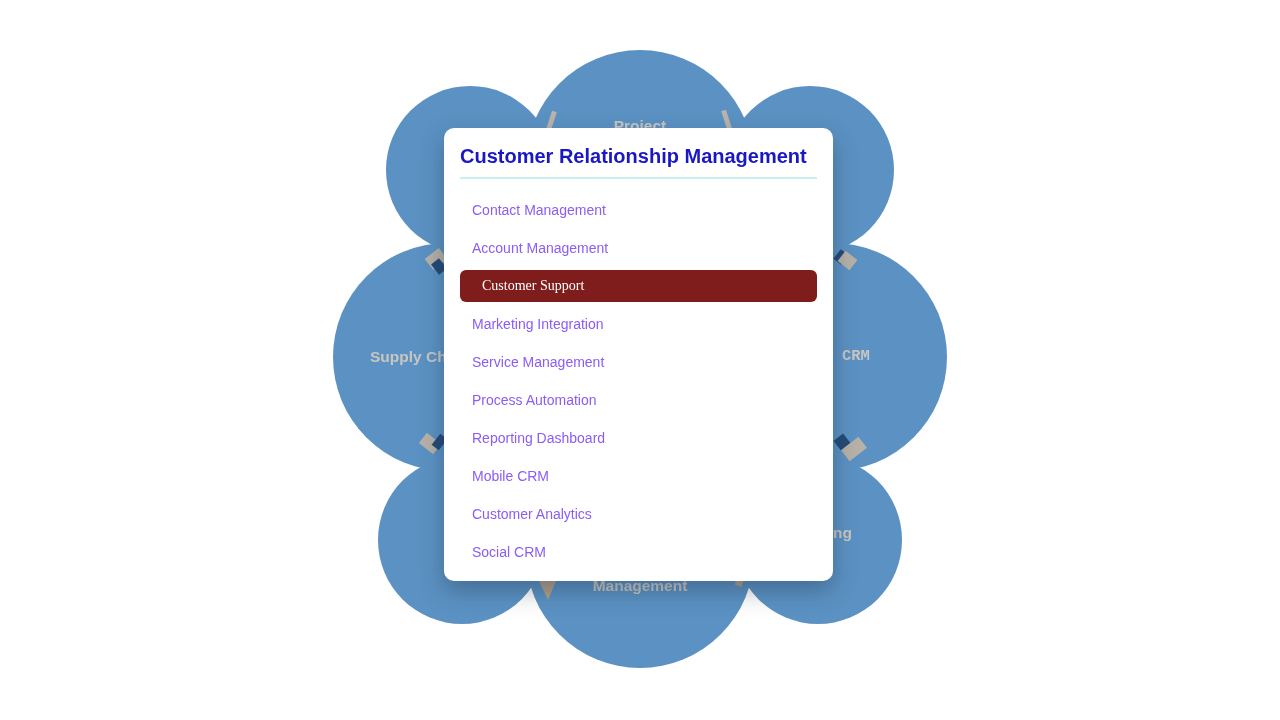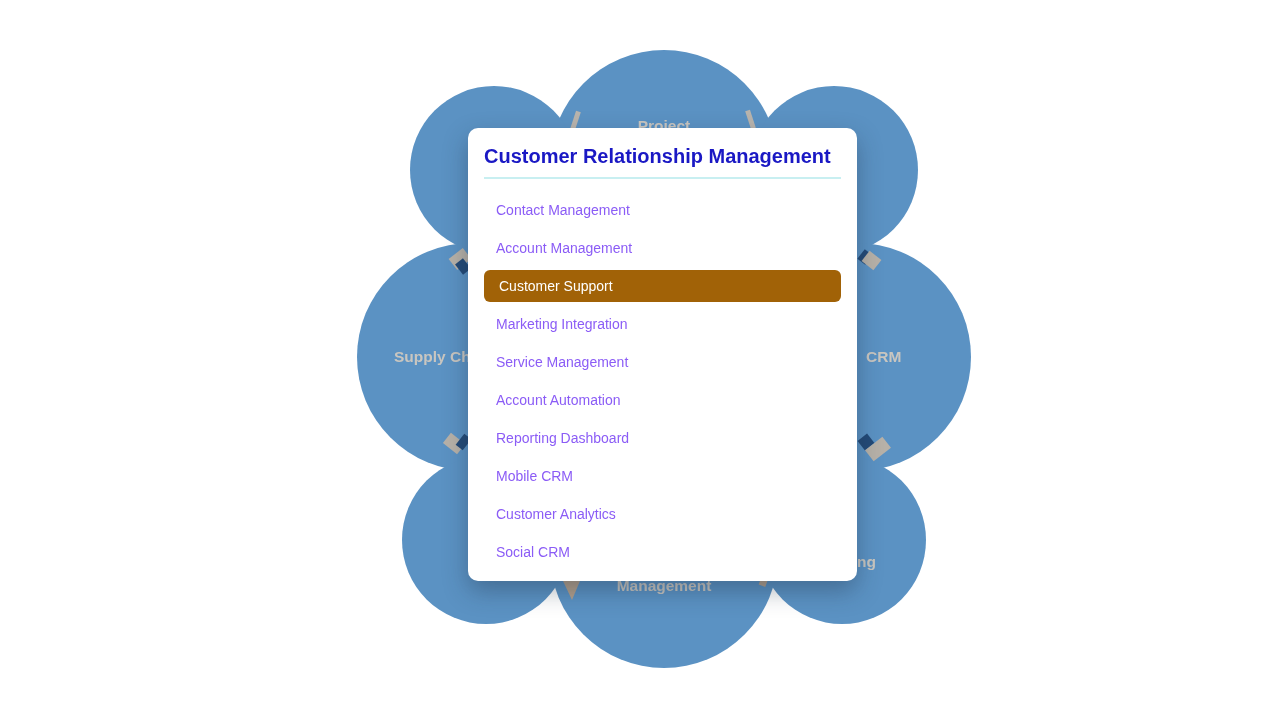--- a/index.html
+++ b/index.html
@@ -1,41 +1,40 @@
 <!DOCTYPE html>
 <html><head>
 <meta charset="utf-8">
 <style>
   html,body{margin:0;padding:0;background:#ffffff;}
   .stage{
     position:relative;width:1126px;height:720px;overflow:hidden;background:#ffffff;
     font-family:"Liberation Sans", sans-serif;
-    margin-left:24px;
   }
   
   .petal{position:absolute;border-radius:50%;background:#5b92c3;z-index:1;}
   .petal.big{width:228px;height:228px;}
   .petal.small{width:168px;height:168px;}
   .petal-top{left:526px;top:50px;}
   .petal-left{left:333px;top:243px;}
   .petal-right{left:719px;top:243px;}
   .petal-bottom{left:526px;top:440px;}
   .petal-top-left{left:386px;top:86px;}
   .petal-top-right{left:726px;top:86px;}
   .petal-bottom-left{left:378px;top:456px;}
   .petal-bottom-right{left:734px;top:456px;}
   
   .petal-label{
     position:absolute;z-index:2;color:#c9c6c0;font-weight:bold;font-size:15.5px;
     white-space:nowrap;line-height:1;
   }
   .lbl-top{left:640px;top:126px;transform:translate(-50%,-50%);}
   .lbl-left{left:370px;top:357px;transform:translateY(-50%);}
-  .lbl-right{left:842px;top:357px;transform:translateY(-50%);}
-  .lbl-bottom-right{left:833px;top:562px;transform:translateY(-50%);}
+  .lbl-right{left:842px;top:357px;transform:translateY(-50%);font-family:Liberation Mono, monospace;}
+  .lbl-bottom-right{left:833px;top:533px;transform:translateY(-50%);}
   .lbl-bottom{left:640px;top:586px;transform:translate(-50%,-50%);}
   
   .wedge{position:absolute;z-index:3;}
   .wedge.gray{background:#b7b1a8;}
   .wedge.navy{background:#234a77;}
   .wedge.tan{background:#b3a08c;}
   .wA-gray{left:427px;top:252px;width:18px;height:14px;transform:rotate(-38deg);}
   .wA-navy{left:434px;top:260px;width:10px;height:13px;transform:rotate(-38deg);}
   .wB-gray{left:421px;top:437px;width:18px;height:13px;transform:rotate(38deg);}
   .wB-navy{left:435px;top:435px;width:9px;height:14px;transform:rotate(38deg);}
@@ -60,22 +59,22 @@
     margin:1px 0 0 0;font-size:20px;font-weight:bold;color:#1a18c4;
     white-space:nowrap;letter-spacing:0;line-height:23px;
   }
   .popup-divider{height:2px;background:#c8eff1;border:none;margin:9px 0 0 0;}
   .menu{margin-top:12px;}
   .menu-item{
     height:38px;display:flex;align-items:center;padding-left:12px;
     font-size:14px;color:#8b5cf6;cursor:pointer;box-sizing:border-box;
   }
   .menu-item.selected{
-    height:32px;margin:3px 0;background:#a16207;color:#ffffff;
-    border-radius:6px;padding-left:15px;
+    height:32px;margin:3px 0;background:#7f1d1d;color:#ffffff;
+    border-radius:6px;padding-left:22px;font-family:Liberation Serif, serif;
   }
 </style>
 </head>
 <body>
 
 <div class="stage">
 
   <div class="petal big petal-top"></div>
   <div class="petal small petal-top-left"></div>
   <div class="petal small petal-top-right"></div>
@@ -106,21 +105,21 @@
 
   <div class="popup">
     <h1 class="popup-title">Customer Relationship Management</h1>
     <hr class="popup-divider">
     <div class="menu">
       <div class="menu-item">Contact Management</div>
       <div class="menu-item">Account Management</div>
       <div class="menu-item selected">Customer Support</div>
       <div class="menu-item">Marketing Integration</div>
       <div class="menu-item">Service Management</div>
-      <div class="menu-item">Account Automation</div>
+      <div class="menu-item">Process Automation</div>
       <div class="menu-item">Reporting Dashboard</div>
       <div class="menu-item">Mobile CRM</div>
       <div class="menu-item">Customer Analytics</div>
       <div class="menu-item">Social CRM</div>
     </div>
   </div>
 
 </div>
 
 </body></html>

